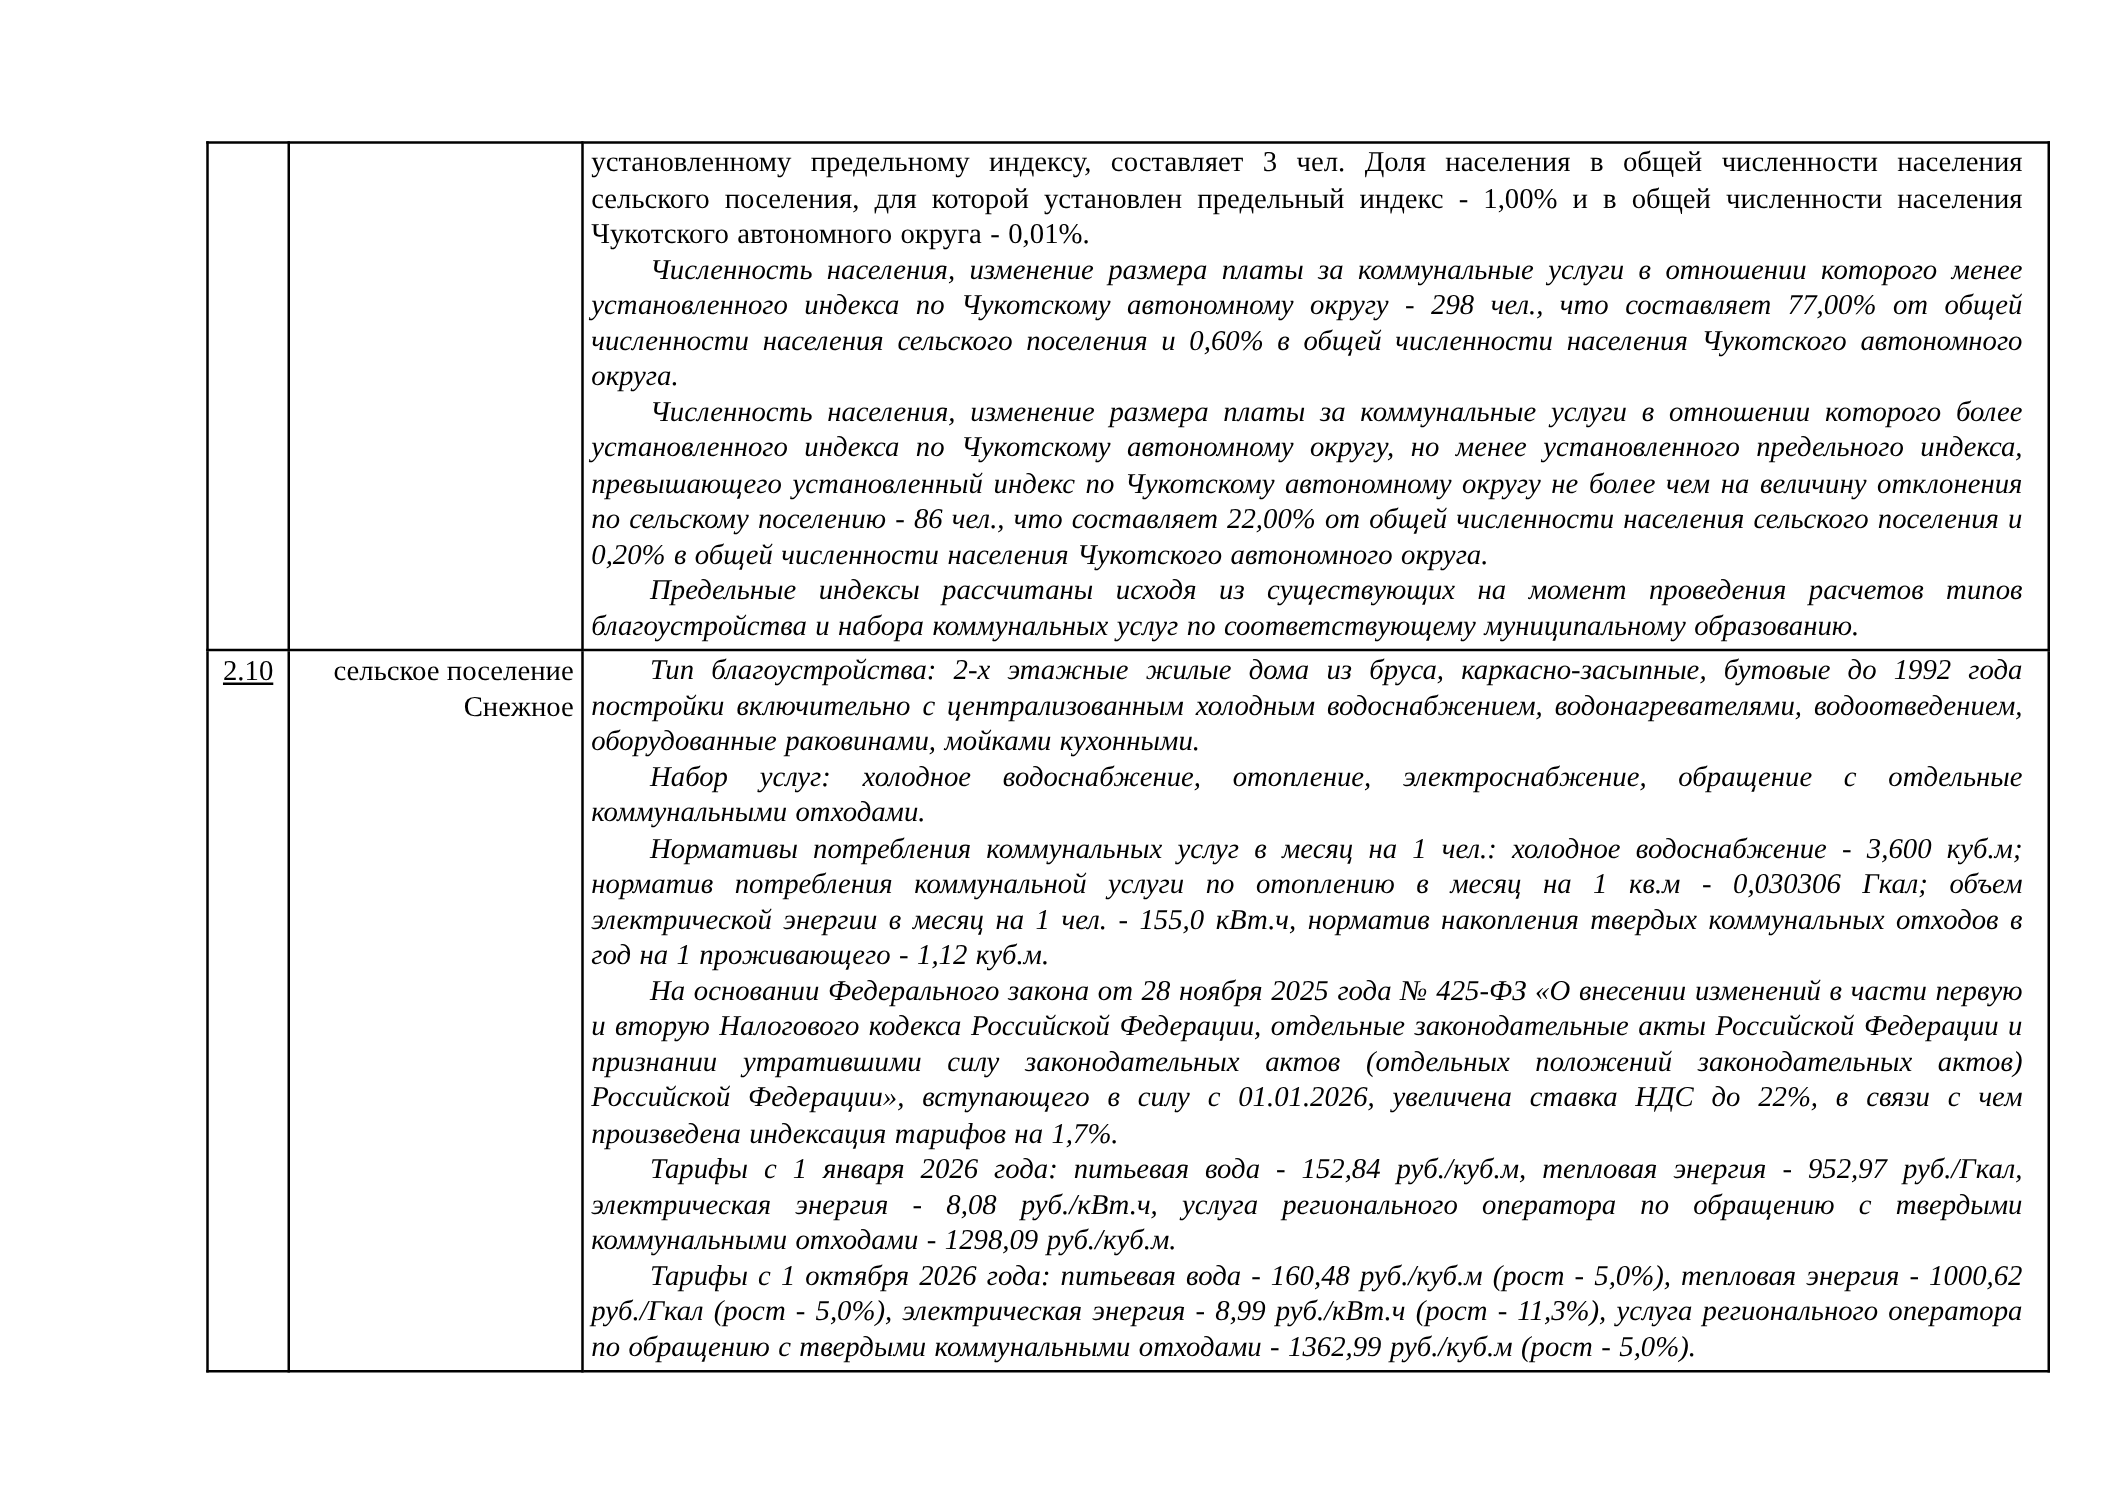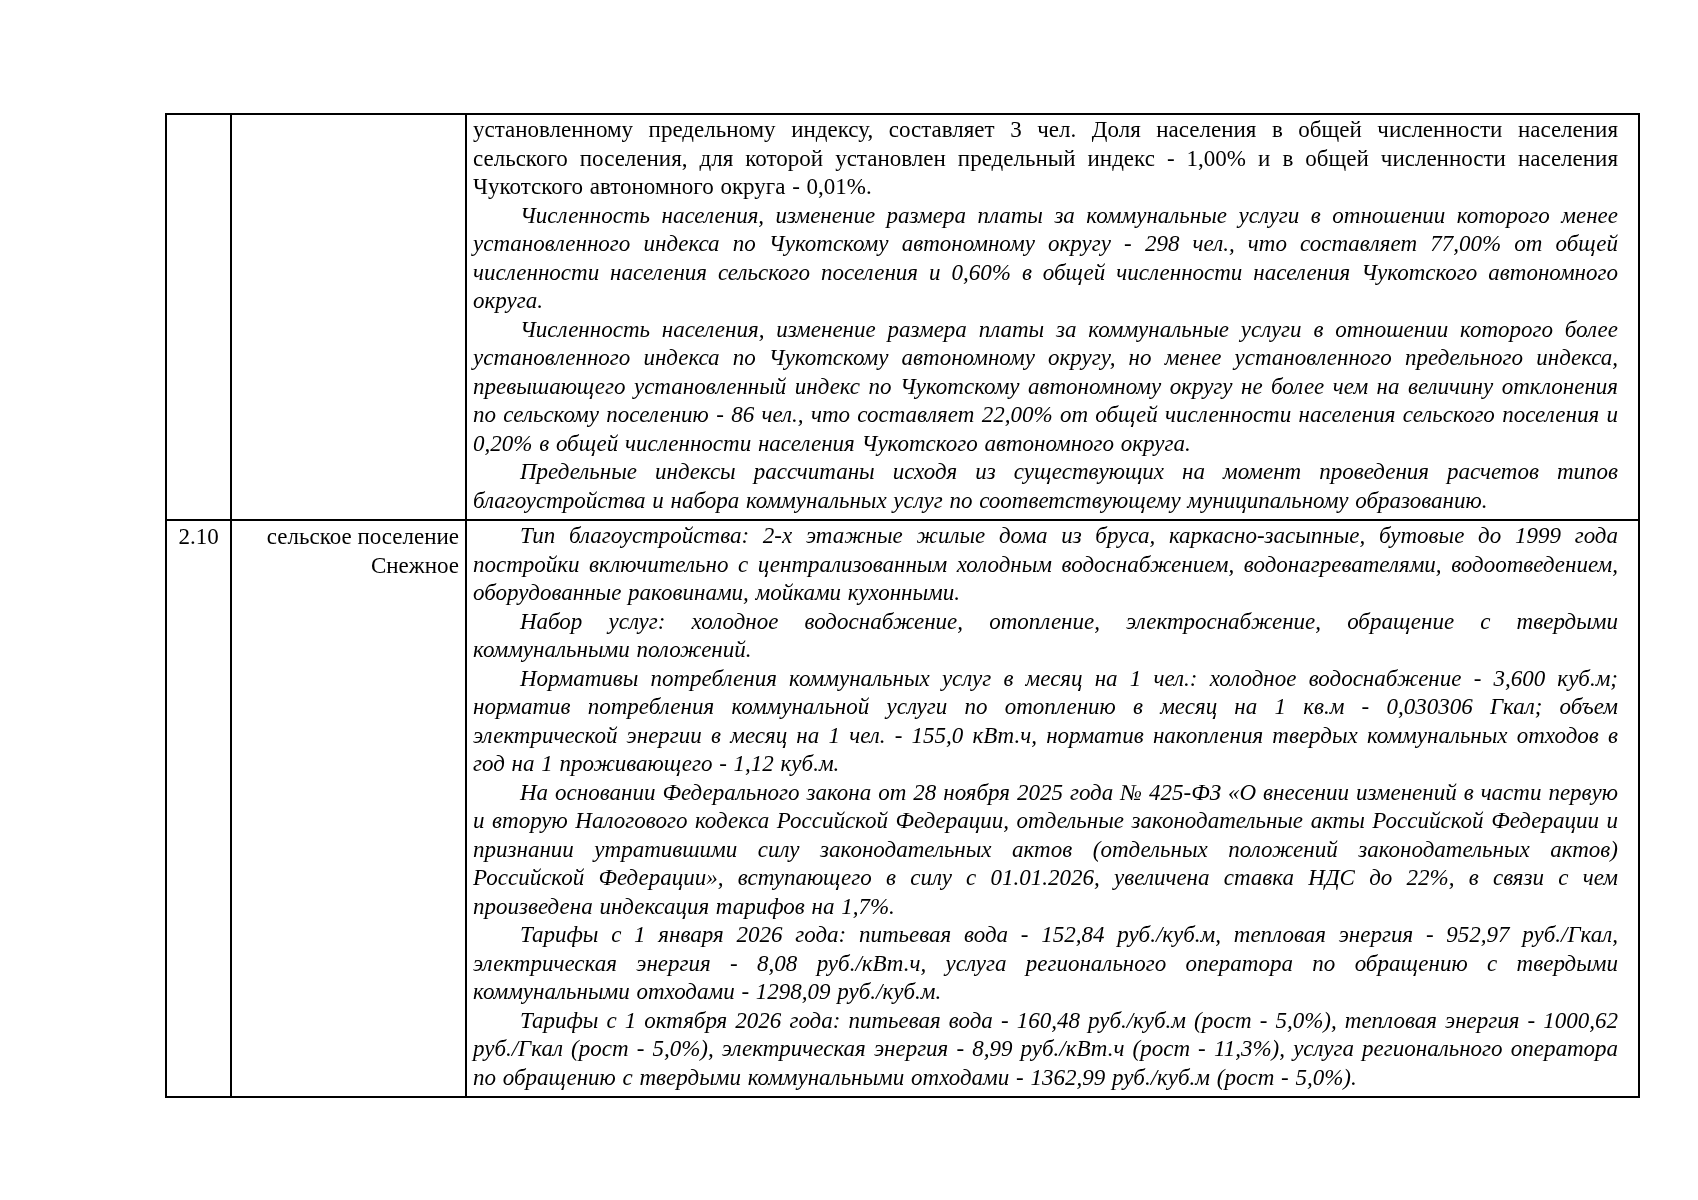--- a/index.html
+++ b/index.html
@@ -30,20 +30,21 @@
     overflow: hidden;
   }
   col.c-num  { width: 65px; }
   col.c-name { width: 235px; }
   col.c-text { width: auto; }
   td.col-num {
     text-align: center;
     font-size: 23px;
     line-height: 28.5px;
     padding: 2px 2px;
+    text-decoration: underline;
   }
   td.col-name {
     text-align: right;
     font-size: 23px;
     line-height: 28.5px;
     padding: 2px 6px;
   }
   td.col-text {
     padding: 1px 20px 4px 6px;
     margin-top: 47px;
@@ -79,22 +80,22 @@
           <p>установленному предельному индексу, составляет 3 чел. Доля населения в общей численности населения сельского поселения, для которой установлен предельный индекс - 1,00% и в общей численности населения Чукотского автономного округа - 0,01%.</p>
           <p class="indent">Численность населения, изменение размера платы за коммунальные услуги в отношении которого менее установленного индекса по Чукотскому автономному округу - 298 чел., что составляет 77,00% от общей численности населения сельского поселения и 0,60% в общей численности населения Чукотского автономного округа.</p>
           <p class="indent">Численность населения, изменение размера платы за коммунальные услуги в отношении которого более установленного индекса по Чукотскому автономному округу, но менее установленного предельного индекса, превышающего установленный индекс по Чукотскому автономному округу не более чем на величину отклонения по сельскому поселению - 86 чел., что составляет 22,00% от общей численности населения сельского поселения и 0,20% в общей численности населения Чукотского автономного округа.</p>
           <p class="indent">Предельные индексы рассчитаны исходя из существующих на момент проведения расчетов типов благоустройства и набора коммунальных услуг по соответствующему муниципальному образованию.</p>
         </td>
       </tr>
       <tr>
         <td class="col-num">2.10</td>
         <td class="col-name">сельское поселение Снежное</td>
         <td class="col-text">
-          <p class="indent">Тип благоустройства: 2-х этажные жилые дома из бруса, каркасно-засыпные, бутовые до 1999 года постройки включительно с централизованным холодным водоснабжением, водонагревателями, водоотведением, оборудованные раковинами, мойками кухонными.</p>
-          <p class="indent">Набор услуг: холодное водоснабжение, отопление, электроснабжение, обращение с твердыми коммунальными положений.</p>
+          <p class="indent">Тип благоустройства: 2-х этажные жилые дома из бруса, каркасно-засыпные, бутовые до 1992 года постройки включительно с централизованным холодным водоснабжением, водонагревателями, водоотведением, оборудованные раковинами, мойками кухонными.</p>
+          <p class="indent">Набор услуг: холодное водоснабжение, отопление, электроснабжение, обращение с отдельные коммунальными отходами.</p>
           <p class="indent">Нормативы потребления коммунальных услуг в месяц на 1 чел.: холодное водоснабжение - 3,600 куб.м; норматив потребления коммунальной услуги по отоплению в месяц на 1 кв.м - 0,030306 Гкал; объем электрической энергии в месяц на 1 чел. - 155,0 кВт.ч, норматив накопления твердых коммунальных отходов в год на 1 проживающего - 1,12 куб.м.</p>
           <p class="indent">На основании Федерального закона от 28 ноября 2025 года № 425-ФЗ «О внесении изменений в части первую и вторую Налогового кодекса Российской Федерации, отдельные законодательные акты Российской Федерации и признании утратившими силу законодательных актов (отдельных положений законодательных актов) Российской Федерации», вступающего в силу с 01.01.2026, увеличена ставка НДС до 22%, в связи с чем произведена индексация тарифов на 1,7%.</p>
           <p class="indent">Тарифы с 1 января 2026 года: питьевая вода - 152,84 руб./куб.м, тепловая энергия - 952,97 руб./Гкал, электрическая энергия - 8,08 руб./кВт.ч, услуга регионального оператора по обращению с твердыми коммунальными отходами - 1298,09 руб./куб.м.</p>
           <p class="indent">Тарифы с 1 октября 2026 года: питьевая вода - 160,48 руб./куб.м (рост - 5,0%), тепловая энергия - 1000,62 руб./Гкал (рост - 5,0%), электрическая энергия - 8,99 руб./кВт.ч (рост - 11,3%), услуга регионального оператора по обращению с твердыми коммунальными отходами - 1362,99 руб./куб.м (рост - 5,0%).</p>
         </td>
       </tr>
     </tbody>
   </table>
 </div>
 

